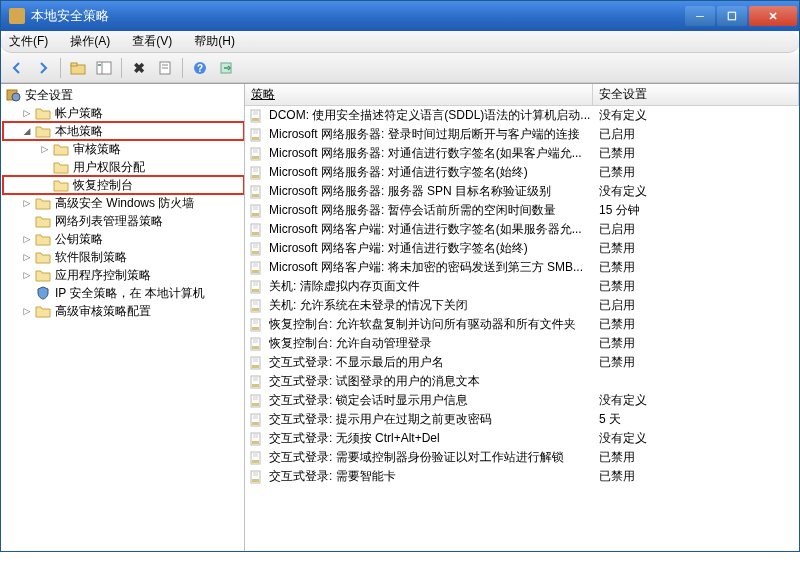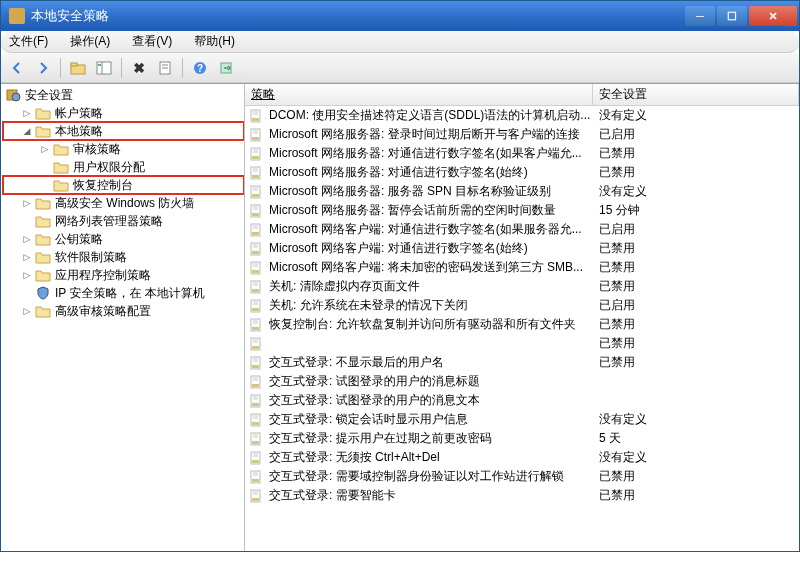--- a/index.html
+++ b/index.html
@@ -444,20 +444,21 @@
           <div class="list-row">
             <div class="lr-col1">
               <span class="item-icon">
                 <svg class="doc" viewBox="0 0 14 14">
                   <rect x="2" y="1" width="9" height="12" fill="#fdfdfd" stroke="#bbb"></rect>
                   <rect x="3" y="9" width="7" height="3" fill="#d8c47a"></rect>
                   <line x1="4" y1="3" x2="9" y2="3" stroke="#ccc"></line>
                   <line x1="4" y1="5" x2="9" y2="5" stroke="#ccc"></line>
                 </svg>
               </span>
+              <span style="overflow:hidden;text-overflow:ellipsis;">恢复控制台: 允许自动管理登录</span>
             </div>
             <div class="lr-col2">已禁用</div>
           </div>
           <div class="list-row">
             <div class="lr-col1">
               <span class="item-icon">
                 <svg class="doc" viewBox="0 0 14 14">
                   <rect x="2" y="1" width="9" height="12" fill="#fdfdfd" stroke="#bbb"></rect>
                   <rect x="3" y="9" width="7" height="3" fill="#d8c47a"></rect>
                   <line x1="4" y1="3" x2="9" y2="3" stroke="#ccc"></line>
@@ -471,48 +472,34 @@
           <div class="list-row">
             <div class="lr-col1">
               <span class="item-icon">
                 <svg class="doc" viewBox="0 0 14 14">
                   <rect x="2" y="1" width="9" height="12" fill="#fdfdfd" stroke="#bbb"></rect>
                   <rect x="3" y="9" width="7" height="3" fill="#d8c47a"></rect>
                   <line x1="4" y1="3" x2="9" y2="3" stroke="#ccc"></line>
                   <line x1="4" y1="5" x2="9" y2="5" stroke="#ccc"></line>
                 </svg>
               </span>
-              <span style="overflow:hidden;text-overflow:ellipsis;">交互式登录: 试图登录的用户的消息标题</span>
+              <span style="overflow:hidden;text-overflow:ellipsis;">交互式登录: 试图登录的用户的消息文本</span>
             </div>
             <div class="lr-col2"></div>
           </div>
           <div class="list-row">
             <div class="lr-col1">
               <span class="item-icon">
                 <svg class="doc" viewBox="0 0 14 14">
                   <rect x="2" y="1" width="9" height="12" fill="#fdfdfd" stroke="#bbb"></rect>
                   <rect x="3" y="9" width="7" height="3" fill="#d8c47a"></rect>
                   <line x1="4" y1="3" x2="9" y2="3" stroke="#ccc"></line>
                   <line x1="4" y1="5" x2="9" y2="5" stroke="#ccc"></line>
                 </svg>
               </span>
-              <span style="overflow:hidden;text-overflow:ellipsis;">交互式登录: 试图登录的用户的消息文本</span>
-            </div>
-            <div class="lr-col2"></div>
-          </div>
-          <div class="list-row">
-            <div class="lr-col1">
-              <span class="item-icon">
-                <svg class="doc" viewBox="0 0 14 14">
-                  <rect x="2" y="1" width="9" height="12" fill="#fdfdfd" stroke="#bbb"></rect>
-                  <rect x="3" y="9" width="7" height="3" fill="#d8c47a"></rect>
-                  <line x1="4" y1="3" x2="9" y2="3" stroke="#ccc"></line>
-                  <line x1="4" y1="5" x2="9" y2="5" stroke="#ccc"></line>
-                </svg>
-              </span>
               <span style="overflow:hidden;text-overflow:ellipsis;">交互式登录: 锁定会话时显示用户信息</span>
             </div>
             <div class="lr-col2">没有定义</div>
           </div>
           <div class="list-row">
             <div class="lr-col1">
               <span class="item-icon">
                 <svg class="doc" viewBox="0 0 14 14">
                   <rect x="2" y="1" width="9" height="12" fill="#fdfdfd" stroke="#bbb"></rect>
                   <rect x="3" y="9" width="7" height="3" fill="#d8c47a"></rect>

